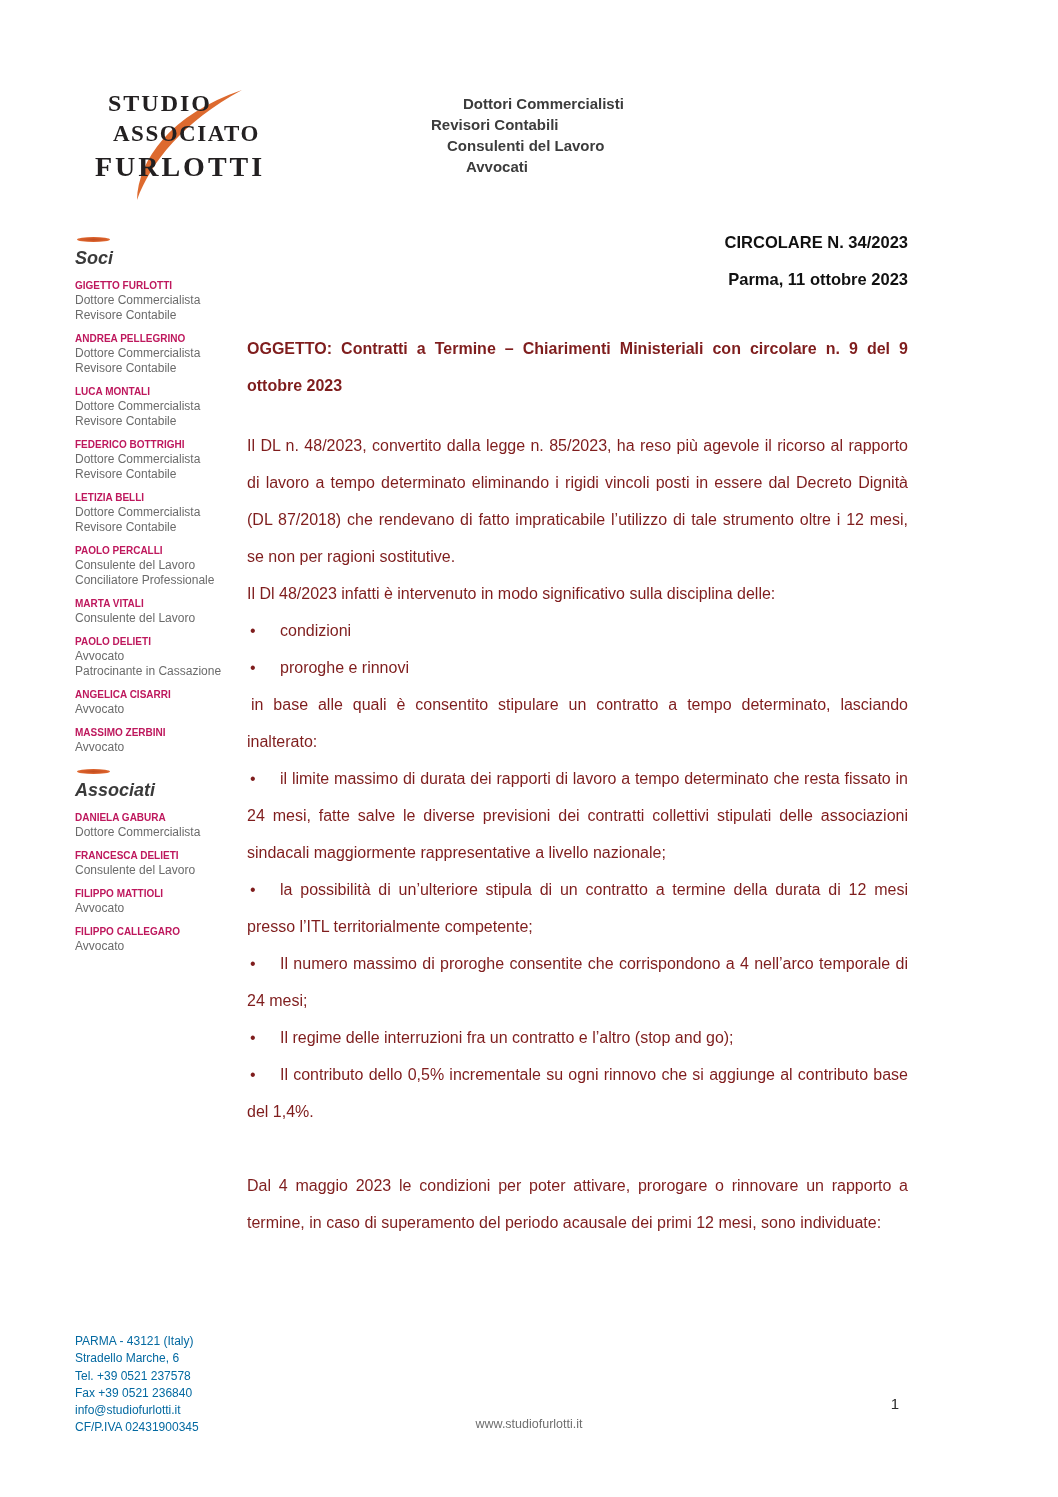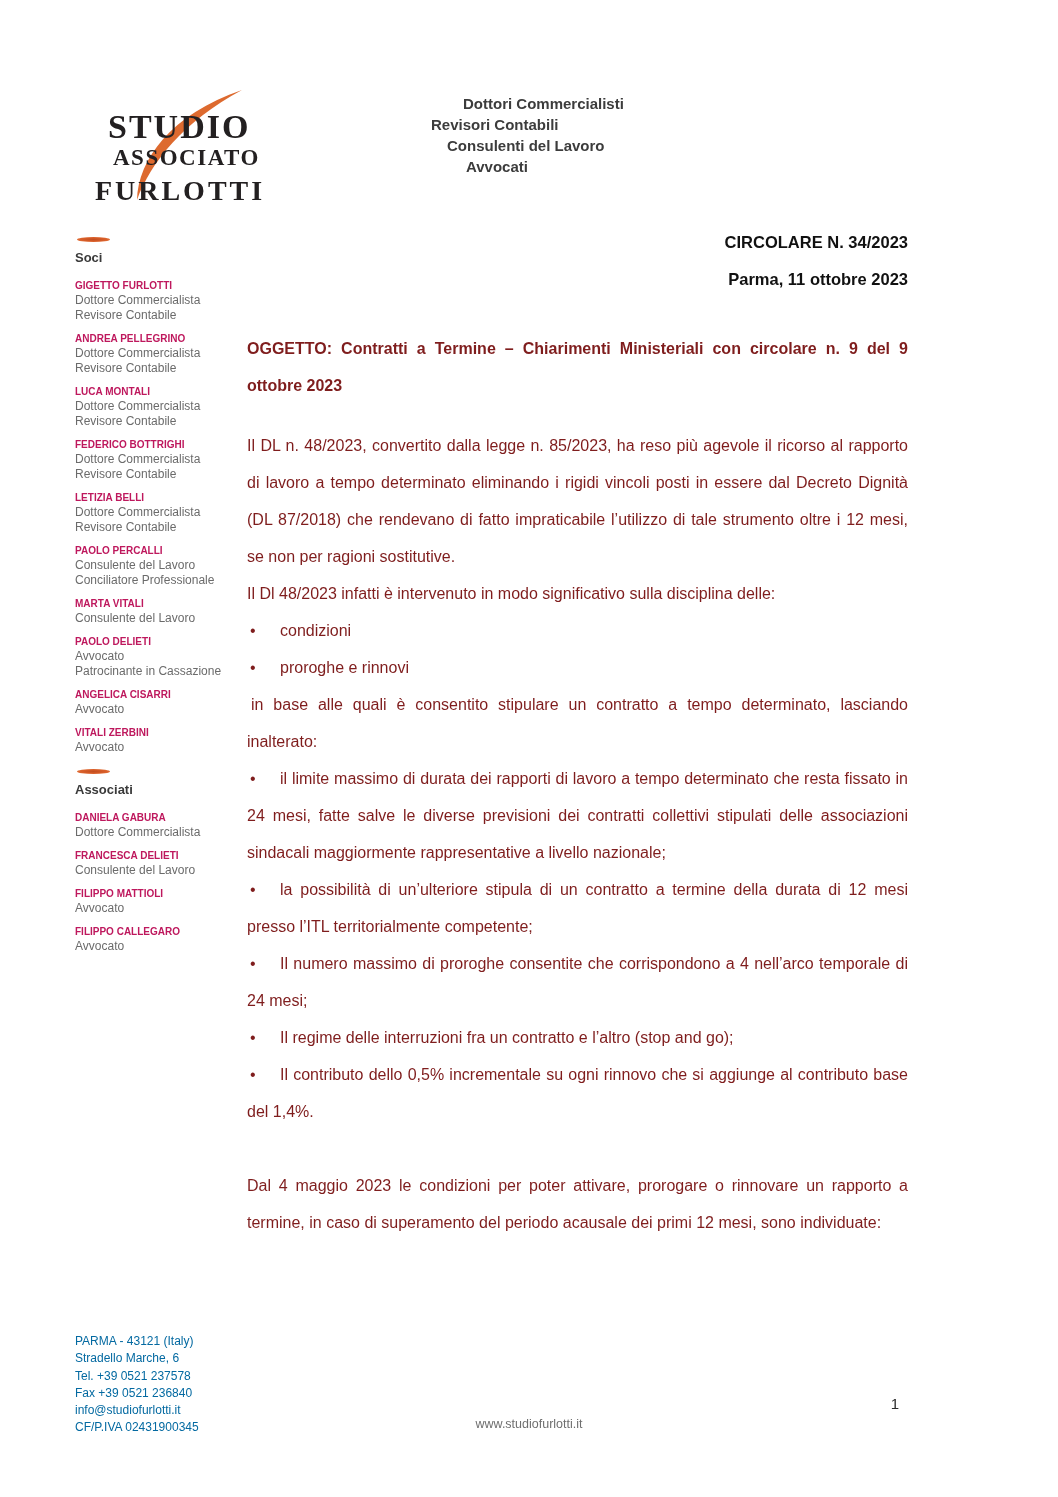--- a/index.html
+++ b/index.html
@@ -8,21 +8,21 @@
     font-family:"Liberation Sans",sans-serif;color:#1f1f1f;
     -webkit-font-smoothing:antialiased;
   }
   .page{position:absolute;inset:0;overflow:hidden;background:#fff;}
 
   
   .logo{position:absolute;left:75px;top:88px;width:210px;height:130px;}
   .logo svg{position:absolute;left:0;top:0;z-index:0;}
   .logo-line{position:relative;z-index:1;font-family:"Liberation Serif",serif;
     font-weight:600;color:#232021;white-space:nowrap;}
-  .logo-l1{font-size:34px;line-height:30px;padding-left:33px;letter-spacing:2px;margin-top:24px;}
+  .logo-l1{font-size:24px;line-height:30px;padding-left:33px;letter-spacing:2px;}
   .logo-l2{font-size:23px;line-height:31px;padding-left:38px;letter-spacing:1.5px;}
   .logo-l3{font-size:28px;line-height:35px;padding-left:0;letter-spacing:3px;text-align:center;}
 
   
   .services{position:absolute;left:431px;top:93px;font-weight:bold;font-size:15px;
     line-height:21px;color:#3c3c3c;}
   .services div{white-space:nowrap;}
   .services div:nth-child(1){padding-left:32px;}
   .services div:nth-child(2){padding-left:0;}
   .services div:nth-child(3){padding-left:16px;}
@@ -31,21 +31,21 @@
   
   .letterhead{position:absolute;left:247px;top:224px;width:661px;text-align:right;
     font-weight:bold;font-size:16.5px;line-height:37px;color:#111;}
 
   
   .sidebar{position:absolute;left:75px;top:232px;width:170px;}
   .dash{width:33px;height:5px;border-radius:50%;
     background:radial-gradient(ellipse at center,#c24d1f 0%,#d95f2a 55%,#ef8a4b 100%);
     margin:5px 0 8px 2px;}
   .dash2{margin-top:14px;}
-  .side-label{font-weight:bold;font-size:13px;color:#3a3a3a;
+  .side-label{font-style:italic;font-weight:bold;font-size:18px;color:#3a3a3a;
     margin-bottom:12px;line-height:16px;}
   .person{margin-bottom:8px;}
   .person-name{font-weight:bold;font-size:10px;line-height:15px;color:#be185d;}
   .person-role{font-size:12px;line-height:15px;color:#6b6b6b;}
 
   
   .content{position:absolute;left:247px;top:330px;width:661px;font-size:16px;
     line-height:37px;text-align:justify;color:#7f1d1d;}
   .content p{margin:0;}
   .subject{font-weight:bold;margin-bottom:23px !important;}
@@ -128,21 +128,21 @@
     <div class="person">
       <div class="person-name">PAOLO DELIETI</div>
       <div class="person-role">Avvocato</div>
       <div class="person-role">Patrocinante in Cassazione</div>
     </div>
     <div class="person">
       <div class="person-name">ANGELICA CISARRI</div>
       <div class="person-role">Avvocato</div>
     </div>
     <div class="person">
-      <div class="person-name">VITALI ZERBINI</div>
+      <div class="person-name">MASSIMO ZERBINI</div>
       <div class="person-role">Avvocato</div>
     </div>
 
     <div class="dash dash2"></div>
     <div class="side-label">Associati</div>
 
     <div class="person">
       <div class="person-name">DANIELA GABURA</div>
       <div class="person-role">Dottore Commercialista</div>
     </div>

